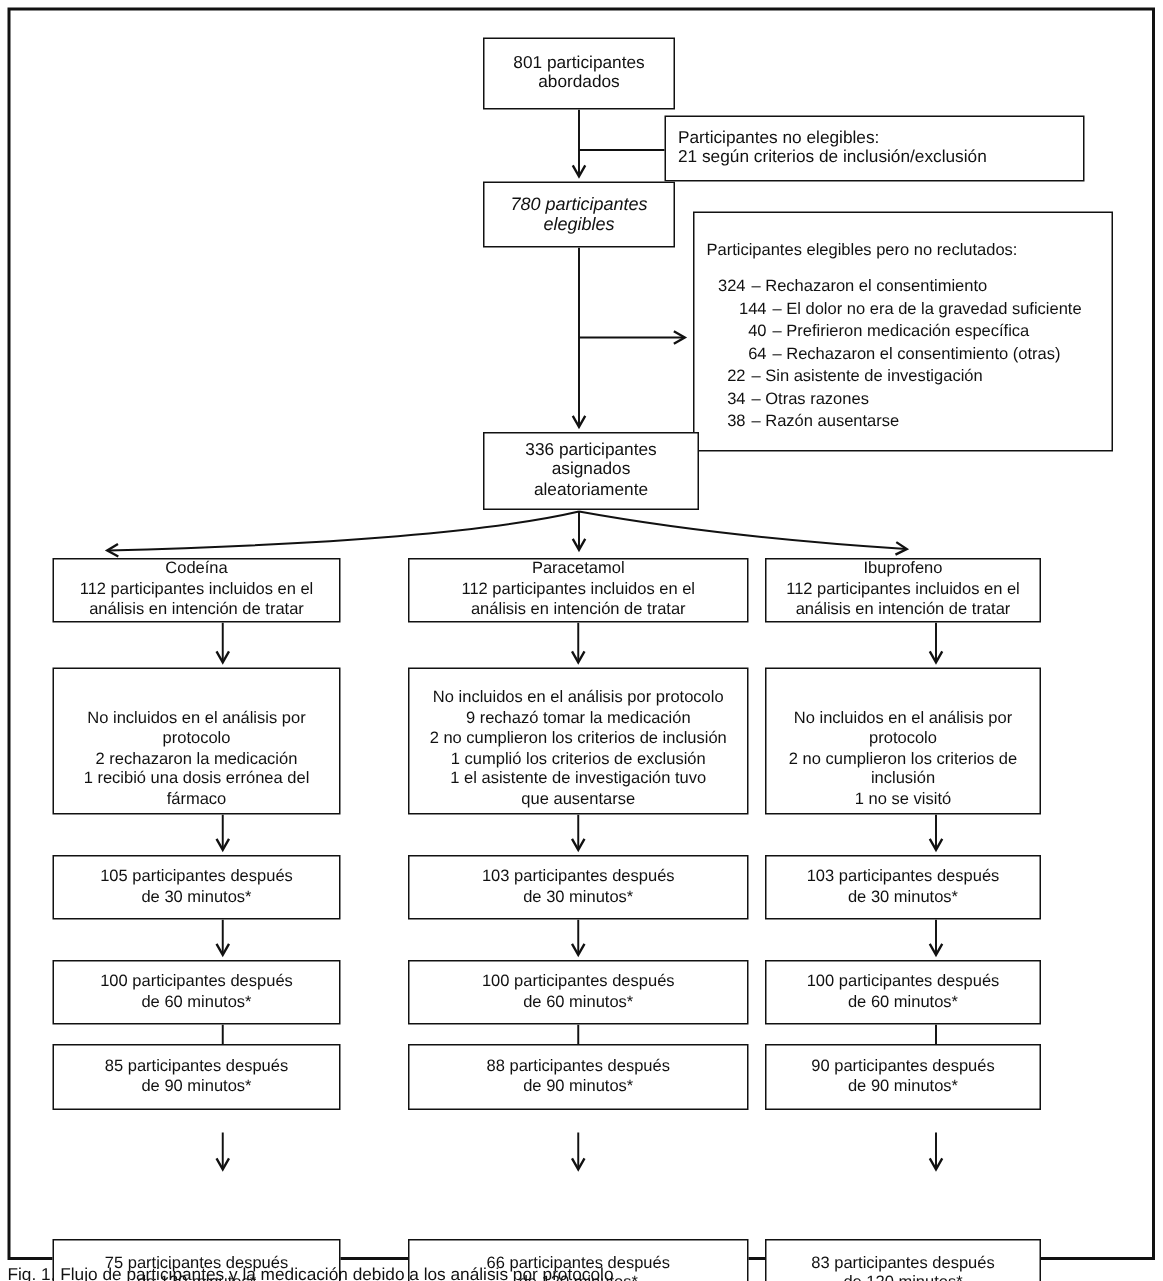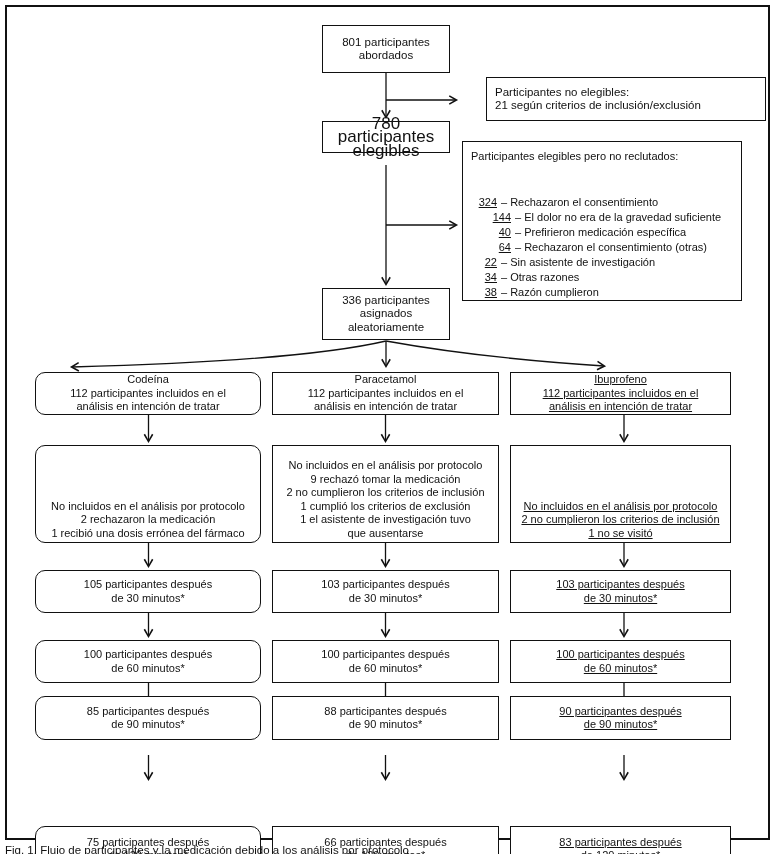--- a/index.html
+++ b/index.html
@@ -12,39 +12,39 @@
     border:2px solid #111;box-sizing:border-box;
   }
   svg.connectors{position:absolute;left:0;top:0;pointer-events:none;}
   .box{
     position:absolute;box-sizing:border-box;border:1.5px solid #111;background:#fff;
     display:flex;flex-direction:column;align-items:center;justify-content:center;
     text-align:center;font-size:11px;line-height:13.5px;padding:2px;
   }
   
   .b-approached{left:322px;top:25px;width:128px;height:48px;font-size:11.5px;}
-  .b-eligible{left:322px;top:121px;width:128px;height:32px;font-size:17px;}
-  .b-randomized{left:322px;top:288px;width:128px;height:52px;font-size:11.5px;}
+  .b-eligible{left:322px;top:121px;width:128px;height:44px;font-size:12px;font-style:italic;}
+  .b-randomized{left:322px;top:288px;width:144px;height:52px;font-size:11.5px;}
   .b-noteligible{
-    left:486px;top:77px;width:280px;height:44px;font-size:11.5px;
+    left:443px;top:77px;width:280px;height:44px;font-size:11.5px;
     align-items:flex-start;text-align:left;padding:5px 8px;justify-content:center;
   }
   .b-notrecruited{
     left:462px;top:141px;width:280px;height:160px;font-size:11px;line-height:15px;
-    align-items:stretch;text-align:left;padding:7px 8px 0 8px;justify-content:space-between;
+    align-items:stretch;text-align:left;padding:7px 8px 0 8px;justify-content:center;
   }
   .nr-title{margin-bottom:9px;}
   .nr-row{white-space:nowrap;}
-  .nr-num{display:inline-block;text-align:right;width:26px;text-decoration:underline;}
+  .nr-num{display:inline-block;text-align:right;width:26px;}
   .nr-row.lvl1 .nr-num{width:40px;}
   .nr-label{margin-left:4px;}
   
-  .col1{left:35px;width:226px;border-radius:10px;}
+  .col1{left:35px;width:192px;}
   .col2{left:272px;width:227px;}
-  .col3{left:510px;width:221px;text-decoration:underline;}
+  .col3{left:510px;width:184px;}
   .r-head{top:372px;height:43px;}
   .r-proto{top:445px;height:98px;justify-content:flex-end;padding-top:4px;}
   .r-30{top:570px;height:43px;}
   .r-60{top:640px;height:43px;}
   .r-90{top:696px;height:44px;}
   .r-120{top:826px;height:46px;text-align:center;}
   .caption{
     position:absolute;left:5px;top:843px;width:760px;
     font-size:11.5px;line-height:14px;white-space:nowrap;
   }
@@ -124,21 +124,21 @@
       <div class="nr-row lvl1">
         <span class="nr-num">64</span><span class="nr-label">– Rechazaron el consentimiento (otras)</span>
       </div>
       <div class="nr-row lvl0">
         <span class="nr-num">22</span><span class="nr-label">– Sin asistente de investigación</span>
       </div>
       <div class="nr-row lvl0">
         <span class="nr-num">34</span><span class="nr-label">– Otras razones</span>
       </div>
       <div class="nr-row lvl0">
-        <span class="nr-num">38</span><span class="nr-label">– Razón cumplieron</span>
+        <span class="nr-num">38</span><span class="nr-label">– Razón ausentarse</span>
       </div>
     </div>
   </div>
 
   <div class="box b-randomized">
       <div>336 participantes</div>
       <div>asignados</div>
       <div>aleatoriamente</div>
     </div>
 

